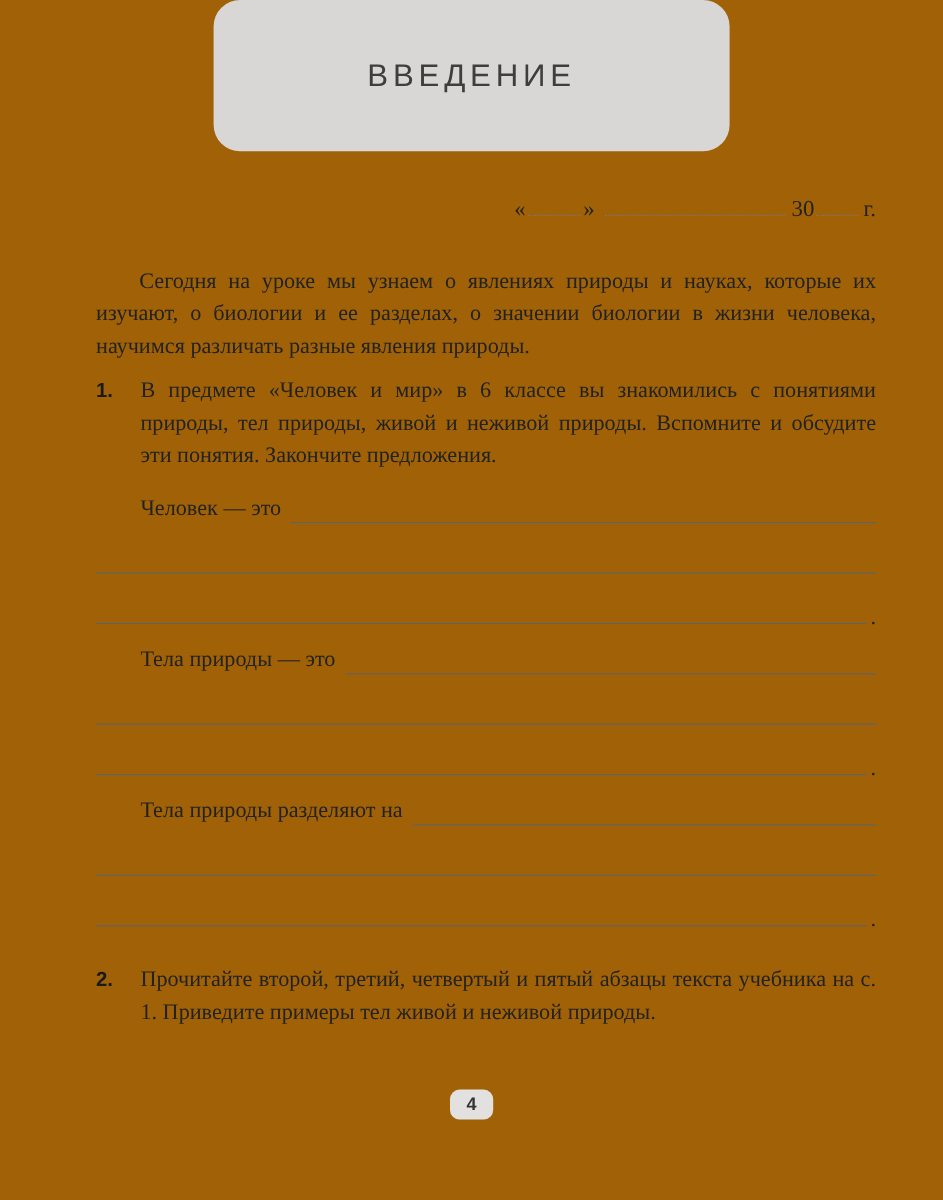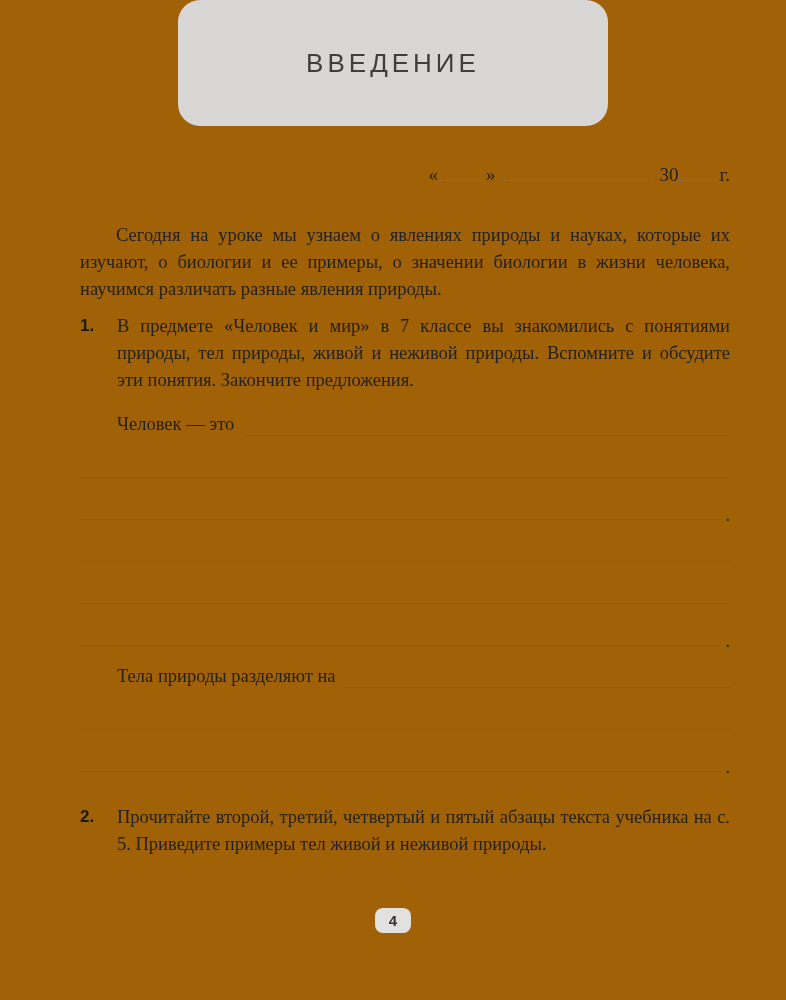--- a/index.html
+++ b/index.html
@@ -127,42 +127,43 @@
   <div class="header-box">
     <div class="header-title">ВВЕДЕНИЕ</div>
   </div>
 
   <div class="content">
 
     <div class="date-row">
       <span>«</span><span class="dotted dot-day"></span><span>»</span><span class="dotted dot-month"></span><span>30</span><span class="dotted dot-year"></span><span>г.</span>
     </div>
 
-    <p class="intro">Сегодня на уроке мы узнаем о явлениях природы и науках, которые их изучают, о биологии и ее примеры, о значении биологии в жизни человека, научимся различать разные явления природы.</p>
+    <p class="intro">Сегодня на уроке мы узнаем о явлениях природы и науках, которые их изучают, о биологии и ее разделах, о значении биологии в жизни человека, научимся различать разные явления природы.</p>
 
     <div class="task">
       <div class="task-num">1.</div>
-      <div class="task-text">В предмете «Человек и мир» в 7 классе вы знакомились с понятиями природы, тел природы, живой и неживой природы. Вспомните и обсудите эти понятия. Закончите предложения.</div>
+      <div class="task-text">В предмете «Человек и мир» в 6 классе вы знакомились с понятиями природы, тел природы, живой и неживой природы. Вспомните и обсудите эти понятия. Закончите предложения.</div>
     </div>
 
     <div class="write-area">
 
       <div class="w-row">
         <span class="w-label">Человек — это</span>
         <span class="rule"></span>
       </div>
       <div class="w-row">
         <span class="rule"></span>
       </div>
       <div class="w-row">
         <span class="rule"></span>
         <span class="end-period">.</span>
       </div>
 
       <div class="w-row">
+        <span class="w-label">Тела природы — это</span>
         <span class="rule"></span>
       </div>
       <div class="w-row">
         <span class="rule"></span>
       </div>
       <div class="w-row">
         <span class="rule"></span>
         <span class="end-period">.</span>
       </div>
 
@@ -175,20 +176,20 @@
       </div>
       <div class="w-row">
         <span class="rule"></span>
         <span class="end-period">.</span>
       </div>
 
     </div>
 
     <div class="task task-2">
       <div class="task-num">2.</div>
-      <div class="task-text">Прочитайте второй, третий, четвертый и пятый абзацы текста учебника на с. 5. Приведите примеры тел живой и неживой природы.</div>
+      <div class="task-text">Прочитайте второй, третий, четвертый и пятый абзацы текста учебника на с. 1. Приведите примеры тел живой и неживой природы.</div>
     </div>
 
   </div>
 
   <div class="page-num-box">4</div>
 
 </div>
 
 </body></html>

